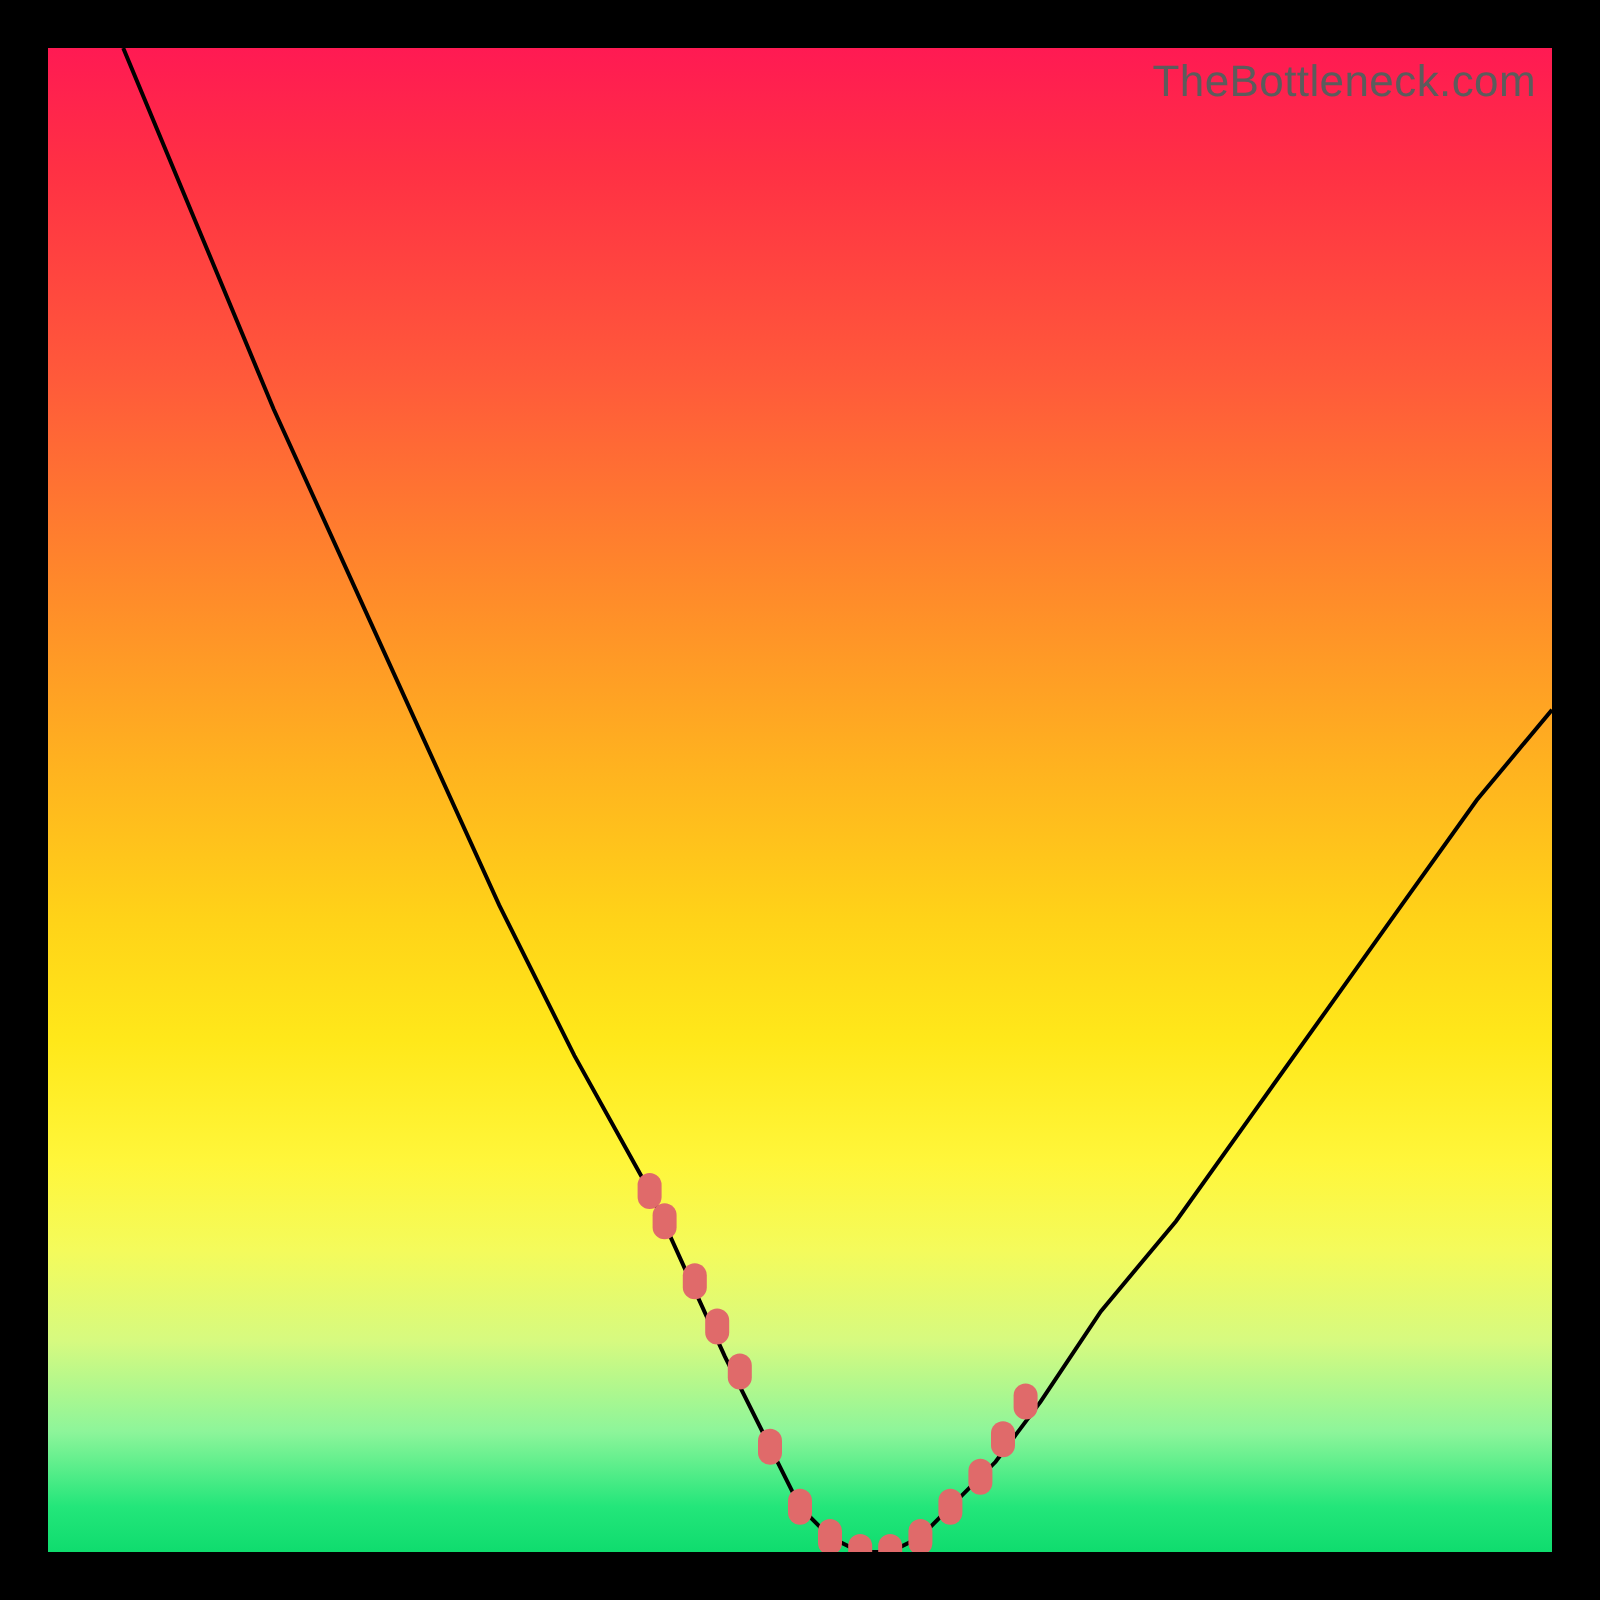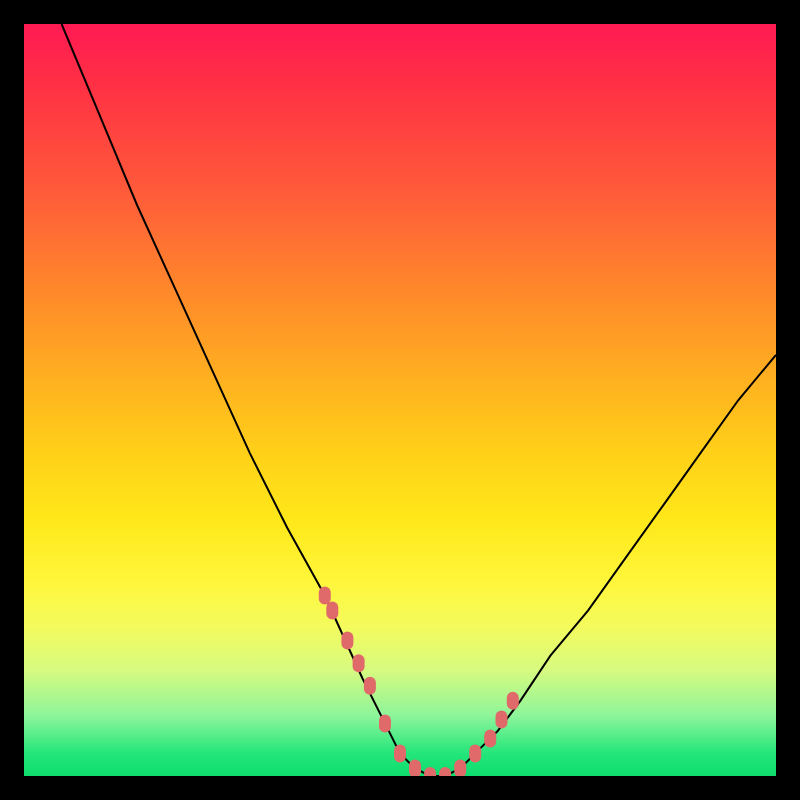--- a/index.html
+++ b/index.html
@@ -73,14 +73,15 @@
           <rect x="400.1" y="743.0" width="12" height="18" rx="6" ry="6" fill="#e06a6a"></rect>
           <rect x="415.1" y="743.0" width="12" height="18" rx="6" ry="6" fill="#e06a6a"></rect>
           <rect x="430.2" y="735.5" width="12" height="18" rx="6" ry="6" fill="#e06a6a"></rect>
           <rect x="445.2" y="720.4" width="12" height="18" rx="6" ry="6" fill="#e06a6a"></rect>
           <rect x="460.2" y="705.4" width="12" height="18" rx="6" ry="6" fill="#e06a6a"></rect>
           <rect x="471.5" y="686.6" width="12" height="18" rx="6" ry="6" fill="#e06a6a"></rect>
           <rect x="482.8" y="667.8" width="12" height="18" rx="6" ry="6" fill="#e06a6a"></rect>
         </g>
     </svg>
 
+    <div class="watermark">TheBottleneck.com</div>
   </div>
 </div>
 
 </body></html>

